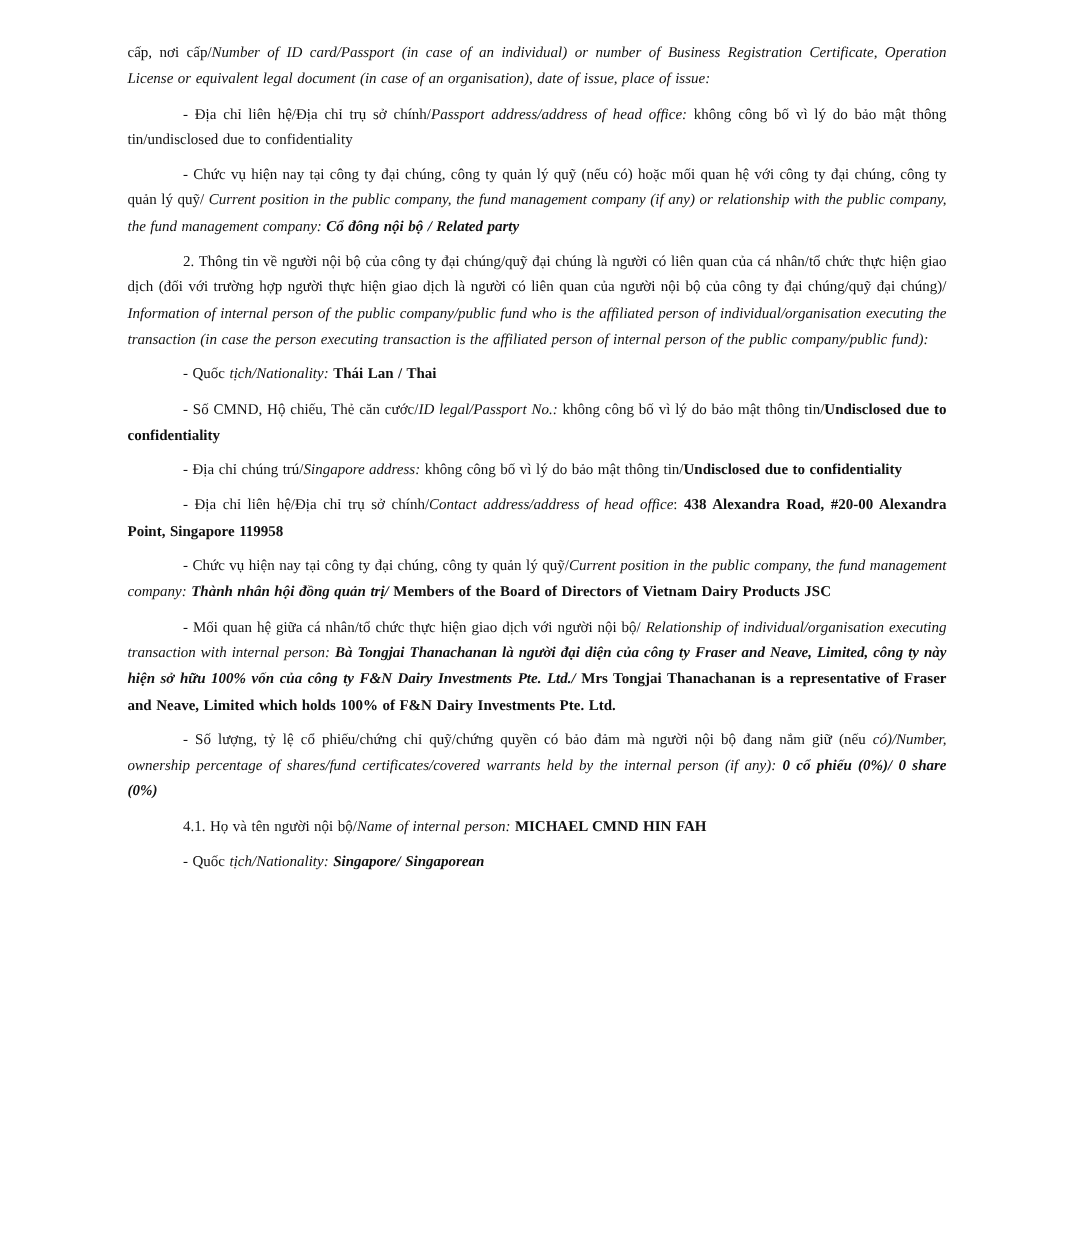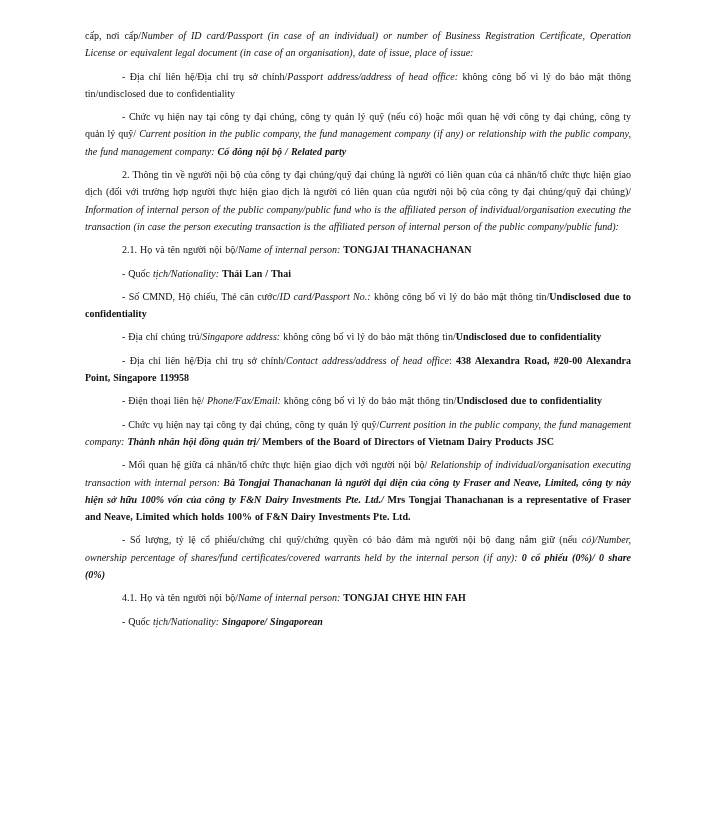--- a/index.html
+++ b/index.html
@@ -39,25 +39,23 @@
 </style>
 </head>
 <body>
 
 <div class="doc-page">
   <div>
       <p class="para no-indent"><span class="run-normal">cấp, nơi cấp/</span><span class="run-italic">Number of ID card/Passport (in case of an individual) or number of Business Registration Certificate, Operation License or equivalent legal document (in case of an organisation), date of issue, place of issue:</span></p>
       <p class="para"><span class="run-normal">- Địa chỉ liên hệ/Địa chỉ trụ sở chính/</span><span class="run-italic">Passport address/address of head office:</span><span class="run-normal"> không công bố vì lý do bảo mật thông tin/undisclosed due to confidentiality</span></p>
       <p class="para"><span class="run-normal">- Chức vụ hiện nay tại công ty đại chúng, công ty quản lý quỹ (nếu có) hoặc mối quan hệ với công ty đại chúng, công ty quản lý quỹ/ </span><span class="run-italic">Current position in the public company, the fund management company (if any) or relationship with the public company, the fund management company: </span><span class="run-bold-italic">Cổ đông nội bộ / Related party</span></p>
       <p class="para"><span class="run-normal">2. Thông tin về người nội bộ của công ty đại chúng/quỹ đại chúng là người có liên quan của cá nhân/tổ chức thực hiện giao dịch (đối với trường hợp người thực hiện giao dịch là người có liên quan của người nội bộ của công ty đại chúng/quỹ đại chúng)/ </span><span class="run-italic">Information of internal person of the public company/public fund who is the affiliated person of individual/organisation executing the transaction (in case the person executing transaction is the affiliated person of internal person of the public company/public fund):</span></p>
-      <p class="para"><span class="run-normal">2.1. Họ và tên người nội bộ/</span><span class="run-italic">Name of internal person: </span><span class="run-bold">TONGJAI THANACHANAN</span></p>
       <p class="para"><span class="run-normal">- Quốc </span><span class="run-italic">tịch/Nationality: </span><span class="run-bold">Thái Lan / Thai</span></p>
-      <p class="para"><span class="run-normal">- Số CMND, Hộ chiếu, Thẻ căn cước/</span><span class="run-italic">ID card/Passport No.: </span><span class="run-normal">không công bố vì lý do bảo mật thông tin/</span><span class="run-bold">Undisclosed due to confidentiality</span></p>
+      <p class="para"><span class="run-normal">- Số CMND, Hộ chiếu, Thẻ căn cước/</span><span class="run-italic">ID legal/Passport No.: </span><span class="run-normal">không công bố vì lý do bảo mật thông tin/</span><span class="run-bold">Undisclosed due to confidentiality</span></p>
       <p class="para"><span class="run-normal">- Địa chỉ chúng trú/</span><span class="run-italic">Singapore address: </span><span class="run-normal">không công bố vì lý do bảo mật thông tin/</span><span class="run-bold">Undisclosed due to confidentiality</span></p>
       <p class="para"><span class="run-normal">- Địa chỉ liên hệ/Địa chỉ trụ sở chính/</span><span class="run-italic">Contact address/address of head office</span><span class="run-normal">: </span><span class="run-bold">438 Alexandra Road, #20-00 Alexandra Point, Singapore 119958</span></p>
-      <p class="para"><span class="run-normal">- Điện thoại liên hệ/ </span><span class="run-italic">Phone/Fax/Email: </span><span class="run-normal">không công bố vì lý do bảo mật thông tin/</span><span class="run-bold">Undisclosed due to confidentiality</span></p>
       <p class="para"><span class="run-normal">- Chức vụ hiện nay tại công ty đại chúng, công ty quản lý quỹ/</span><span class="run-italic">Current position in the public company, the fund management company: </span><span class="run-bold-italic">Thành nhân hội đồng quản trị/ </span><span class="run-bold">Members of the Board of Directors of Vietnam Dairy Products JSC</span></p>
       <p class="para"><span class="run-normal">- Mối quan hệ giữa cá nhân/tổ chức thực hiện giao dịch với người nội bộ/ </span><span class="run-italic">Relationship of individual/organisation executing transaction with internal person: </span><span class="run-bold-italic">Bà Tongjai Thanachanan là người đại diện của công ty Fraser and Neave, Limited, công ty này hiện sở hữu 100% vốn của công ty F&amp;N Dairy Investments Pte. Ltd./ </span><span class="run-bold">Mrs Tongjai Thanachanan is a representative of Fraser and Neave, Limited which holds 100% of F&amp;N Dairy Investments Pte. Ltd.</span></p>
       <p class="para"><span class="run-normal">- Số lượng, tỷ lệ cổ phiếu/chứng chỉ quỹ/chứng quyền có bảo đảm mà người nội bộ đang nắm giữ (nếu </span><span class="run-italic">có)/Number, ownership percentage of shares/fund certificates/covered warrants held by the internal person (if any): </span><span class="run-bold-italic">0 cổ phiếu (0%)/ 0 share (0%)</span></p>
-      <p class="para"><span class="run-normal">4.1. Họ và tên người nội bộ/</span><span class="run-italic">Name of internal person: </span><span class="run-bold">TONGJAI CHYE HIN FAH</span></p>
+      <p class="para"><span class="run-normal">4.1. Họ và tên người nội bộ/</span><span class="run-italic">Name of internal person: </span><span class="run-bold">MICHAEL CMND HIN FAH</span></p>
       <p class="para"><span class="run-normal">- Quốc </span><span class="run-italic">tịch/Nationality: </span><span class="run-bold-italic">Singapore/ Singaporean</span></p>
     </div>
 </div>
 
 </body></html>

